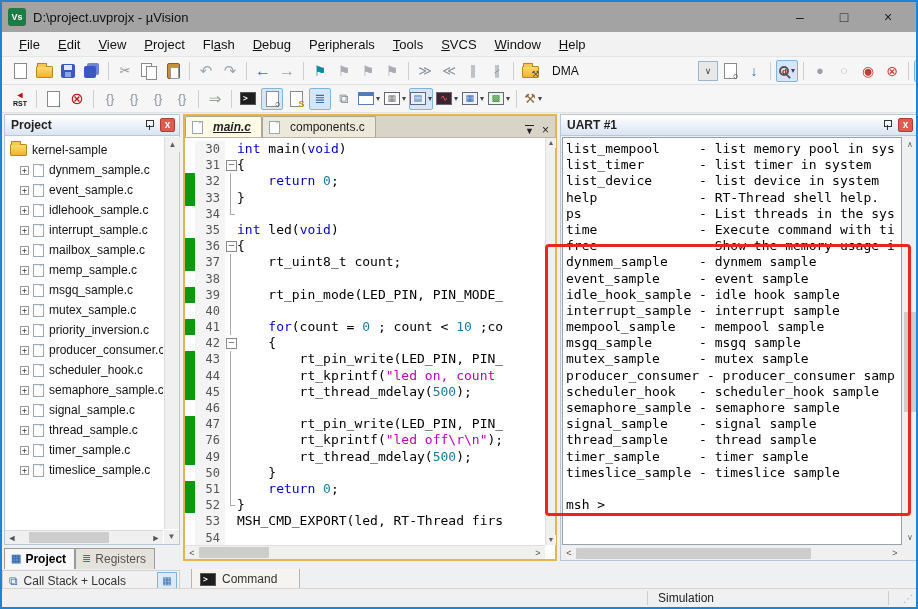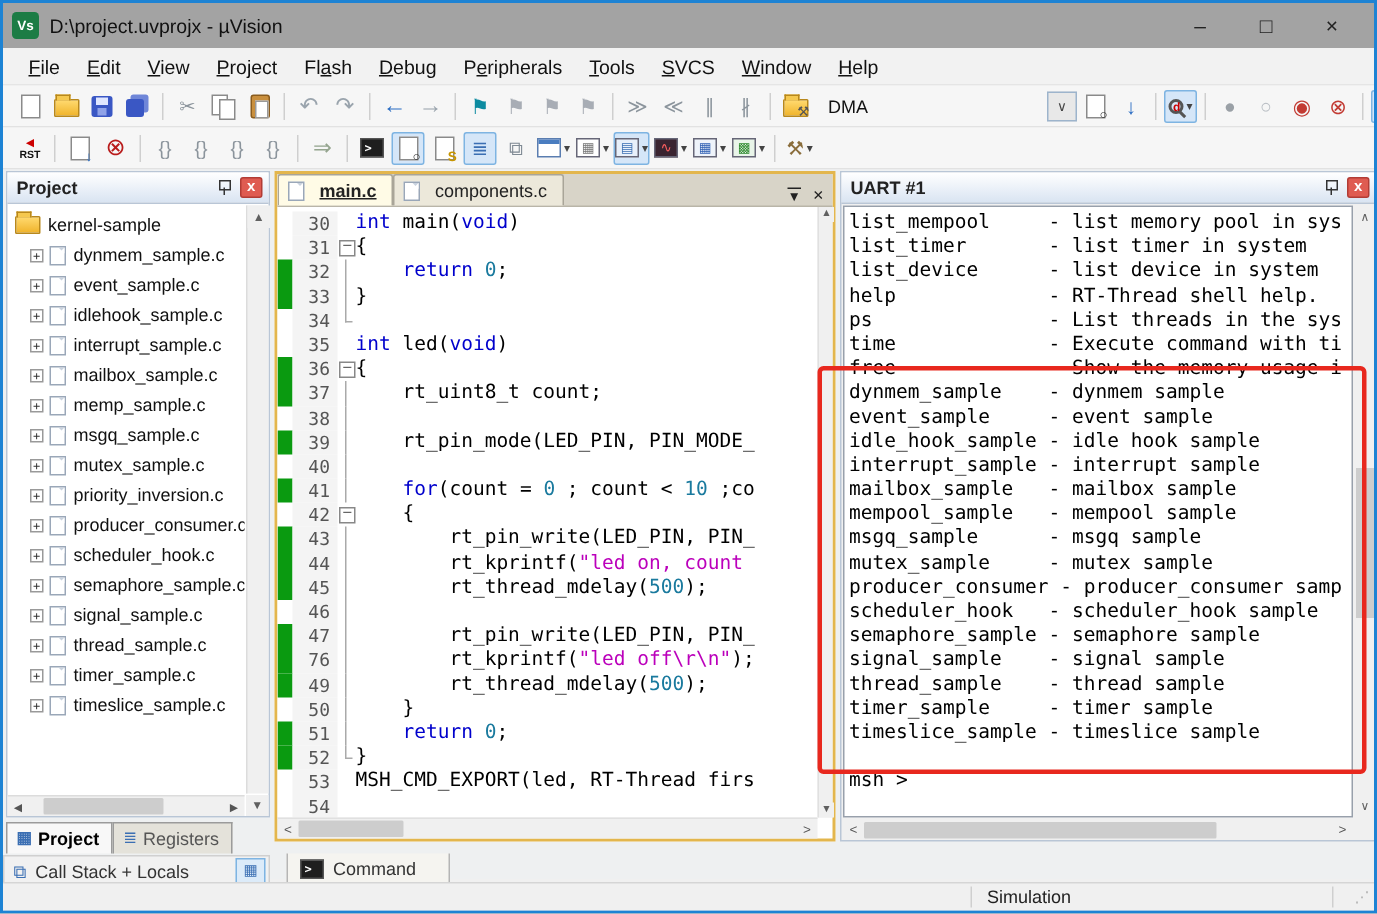--- a/index.html
+++ b/index.html
@@ -100,21 +100,21 @@
   .callstack .label { flex:1; font-size:12px; color:#333; }
   .callstack .csicon { color:#3b6fb3; font-size:12px; margin-right:6px; }
   .cs-btn { width:20px; height:17px; border:1px solid #7eb4e2; background:#dcebf9; color:#3b6fb3;
             font-size:10px; text-align:center; line-height:15px; }
   
   .editor { position:absolute; left:181px; top:1px; width:374px; height:447px;
             border:2px solid #e3b64d; background:#fff; }
   .etabbar { height:22px; background:#d8d4c8; display:flex; align-items:flex-end; border-bottom:1px solid #b9b5a8; }
   .etab { display:flex; align-items:center; gap:5px; height:21px; padding:0 10px 0 6px; font-size:12px;
           background:#ece8da; border:1px solid #a9a598; border-bottom:none; border-radius:2px 2px 0 0; color:#222; }
-  .etab.active { background:#fffbe6; font-weight:bold; }
+  .etab.active { background:#fffbe6; font-weight:bold;font-style:italic; }
   .etab.active .elabel { text-decoration:underline; }
   .etab-right { margin-left:auto; display:flex; align-items:center; gap:8px; padding-right:6px; }
   .etab-right span { font-size:9px; color:#222; }
   .code { position:absolute; top:22px; left:0; right:10px; bottom:14px; overflow:hidden;
           font:13px "DejaVu Sans Mono",monospace; padding-top:3px; background:#fff; }
   .cl { display:flex; height:16.2px; line-height:16.2px; white-space:pre; }
   .chg { width:10px; flex:none; }
   .chg.on { background:var(--green); }
   .lnum { width:30px; flex:none; text-align:right; padding-right:5px; color:#555; background:#f4f4f4; font-size:12px; }
   .fold { width:12px; flex:none; position:relative; }
@@ -566,21 +566,20 @@
           <div class="uline">list_timer       - list timer in system</div>
           <div class="uline">list_device      - list device in system</div>
           <div class="uline">help             - RT-Thread shell help.</div>
           <div class="uline">ps               - List threads in the sys</div>
           <div class="uline">time             - Execute command with ti</div>
           <div class="uline">free             - Show the memory usage i</div>
           <div class="uline">dynmem_sample    - dynmem sample</div>
           <div class="uline">event_sample     - event sample</div>
           <div class="uline">idle_hook_sample - idle hook sample</div>
           <div class="uline">interrupt_sample - interrupt sample</div>
-          <div class="uline">mailbox_sample   - mailbox sample</div>
           <div class="uline">mempool_sample   - mempool sample</div>
           <div class="uline">msgq_sample      - msgq sample</div>
           <div class="uline">mutex_sample     - mutex sample</div>
           <div class="uline">producer_consumer - producer_consumer samp</div>
           <div class="uline">scheduler_hook   - scheduler_hook sample</div>
           <div class="uline">semaphore_sample - semaphore sample</div>
           <div class="uline">signal_sample    - signal sample</div>
           <div class="uline">thread_sample    - thread sample</div>
           <div class="uline">timer_sample     - timer sample</div>
           <div class="uline">timeslice_sample - timeslice sample</div>

